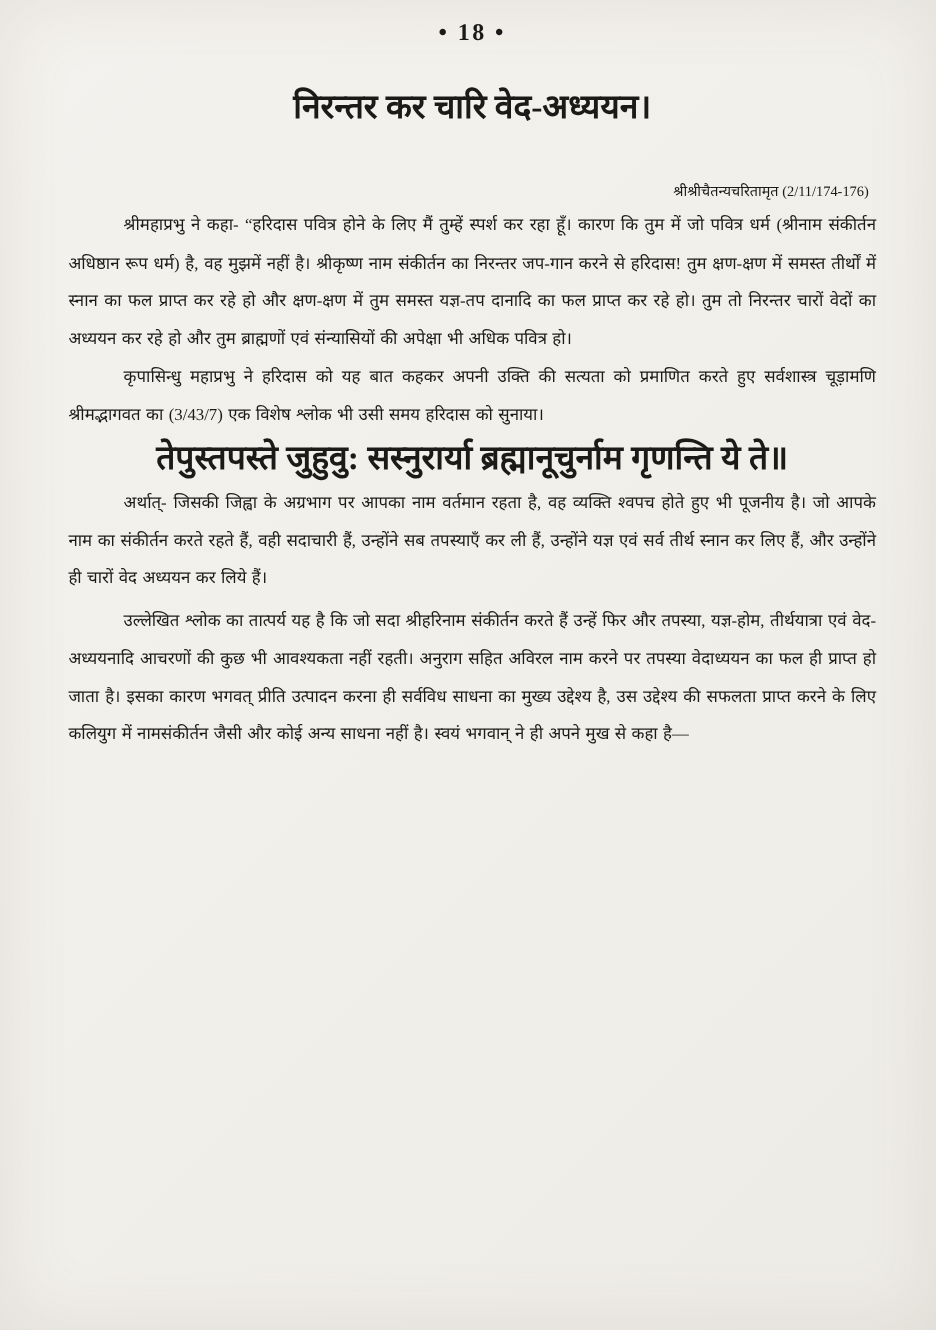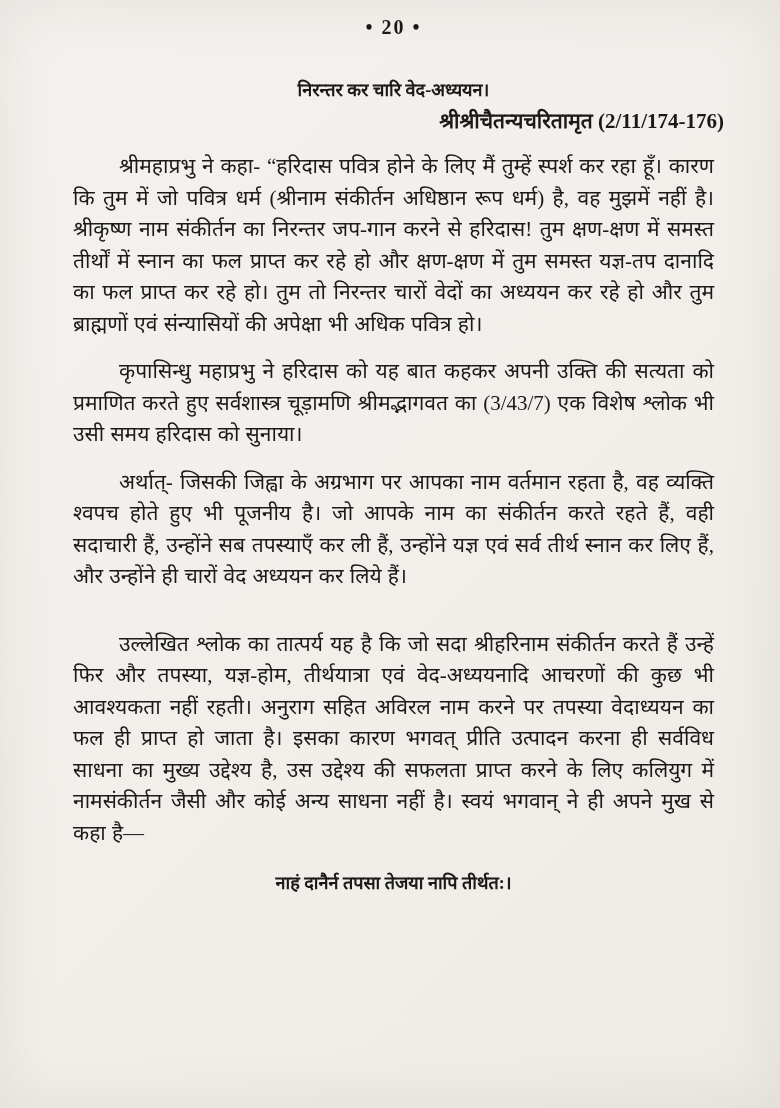--- a/index.html
+++ b/index.html
@@ -25,74 +25,75 @@
     font-size: 20px;
     font-weight: bold;
     letter-spacing: 2px;
     margin-bottom: 34px;
   }
   .verse {
     text-align: center;
     font-weight: bold;
   }
   .verse-line {
-    font-size: 18px;
+    font-size: 28px;
     line-height: 34px;
   }
   .attribution {
     text-align: right;
     font-size: 18.5px;
     line-height: 28px;
     font-weight: bold;
     padding-right: 6px;
   }
   .attribution.light {
-    font-weight: bold;
-    font-size: 21px;
+    font-weight: normal;
+    font-size: 12px;
+    margin-top: 38px;
   }
   .body-para {
-    margin: 16px;
-    font-size: 21px;
+    margin: 0;
+    font-size: 14px;
     line-height: 31.5px;
     text-align: justify;
     text-indent: 46px;
     word-spacing: 1px;
   }
   .verse.mid {
     margin: 4px 0 4px 0;
   }
   .verse.bottom .verse-line {
     line-height: 37px;
   }
   .spacer-sm { height: 4px; }
 </style>
 </head>
 <body>
 
 <div class="page">
 
-  <div class="page-number">• 20 •</div>
+  <div class="page-number">• 18 •</div>
 
   <div class="verse top">
     <div class="verse-line">निरन्तर कर चारि वेद-अध्ययन।</div>
   </div>
 
   <div class="attribution light">श्रीश्रीचैतन्यचरितामृत (2/11/174-176)</div>
 
   <p class="body-para">श्रीमहाप्रभु ने कहा- “हरिदास पवित्र होने के लिए मैं तुम्हें स्पर्श कर रहा हूँ। कारण कि तुम में जो पवित्र धर्म (श्रीनाम संकीर्तन अधिष्ठान रूप धर्म) है, वह मुझमें नहीं है। श्रीकृष्ण नाम संकीर्तन का निरन्तर जप-गान करने से हरिदास! तुम क्षण-क्षण में समस्त तीर्थों में स्नान का फल प्राप्त कर रहे हो और क्षण-क्षण में तुम समस्त यज्ञ-तप दानादि का फल प्राप्त कर रहे हो। तुम तो निरन्तर चारों वेदों का अध्ययन कर रहे हो और तुम ब्राह्मणों एवं संन्यासियों की अपेक्षा भी अधिक पवित्र हो।</p>
 
   <p class="body-para">कृपासिन्धु महाप्रभु ने हरिदास को यह बात कहकर अपनी उक्ति की सत्यता को प्रमाणित करते हुए सर्वशास्त्र चूड़ामणि श्रीमद्भागवत का (3/43/7) एक विशेष श्लोक भी उसी समय हरिदास को सुनाया।</p>
 
   <div class="verse mid">
+    <div class="verse-line">तेपुस्तपस्ते जुहुवु: सस्नुरार्या ब्रह्मानूचुर्नाम गृणन्ति ये ते॥</div>
   </div>
 
   <p class="body-para">अर्थात्- जिसकी जिह्वा के अग्रभाग पर आपका नाम वर्तमान रहता है, वह व्यक्ति श्वपच होते हुए भी पूजनीय है। जो आपके नाम का संकीर्तन करते रहते हैं, वही सदाचारी हैं, उन्होंने सब तपस्याएँ कर ली हैं, उन्होंने यज्ञ एवं सर्व तीर्थ स्नान कर लिए हैं, और उन्होंने ही चारों वेद अध्ययन कर लिये हैं।</p>
 
   <div class="spacer-sm"></div>
 
   <p class="body-para">उल्लेखित श्लोक का तात्पर्य यह है कि जो सदा श्रीहरिनाम संकीर्तन करते हैं उन्हें फिर और तपस्या, यज्ञ-होम, तीर्थयात्रा एवं वेद-अध्ययनादि आचरणों की कुछ भी आवश्यकता नहीं रहती। अनुराग सहित अविरल नाम करने पर तपस्या वेदाध्ययन का फल ही प्राप्त हो जाता है। इसका कारण भगवत् प्रीति उत्पादन करना ही सर्वविध साधना का मुख्य उद्देश्य है, उस उद्देश्य की सफलता प्राप्त करने के लिए कलियुग में नामसंकीर्तन जैसी और कोई अन्य साधना नहीं है। स्वयं भगवान् ने ही अपने मुख से कहा है—</p>
 
   <div class="verse bottom">
-    <div class="verse-line">नाहं दानैर्न तपसा तेजया नापि तीर्थत:।</div>
   </div>
 
 
 </div>
 
 </body></html>

